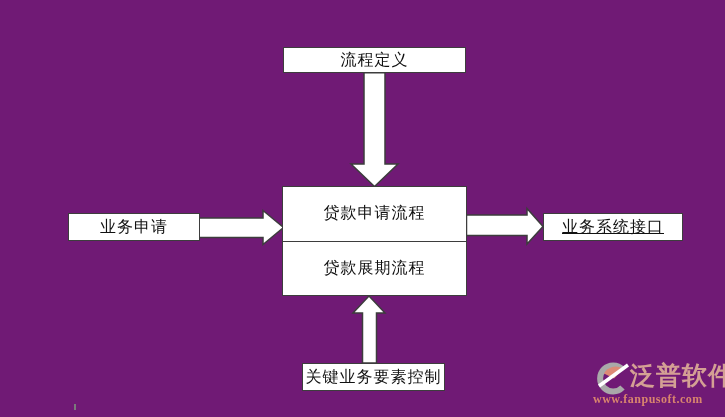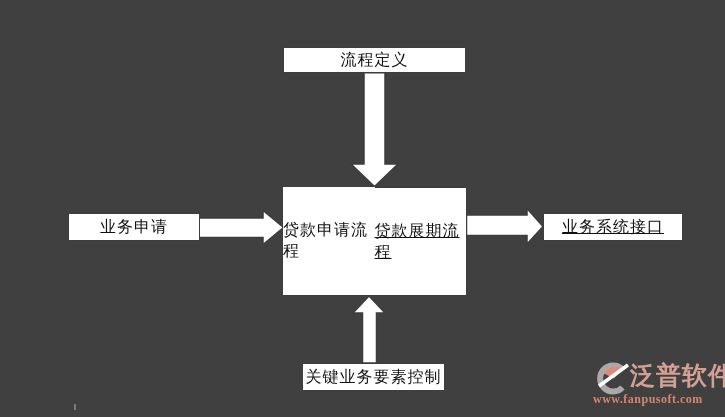--- a/index.html
+++ b/index.html
@@ -1,19 +1,19 @@
 <!DOCTYPE html>
 <html><head>
 <meta charset="utf-8">
 <style>
   html,body{margin:0;padding:0;background:#ffffff;}
   #canvas{
     position:relative;
     width:725px;height:417px;
-    background:#404040;
+    background:#701a75;
     font-family:"Liberation Sans","DejaVu Sans",sans-serif;
     overflow:hidden;
   }
   #arrow-layer{position:absolute;left:0;top:0;width:725px;height:417px;}
   .fbox{
     position:absolute;
     box-sizing:border-box;
     border:1.5px solid #3d3d3d;
     background:#ffffff;
     display:flex;align-items:center;justify-content:center;
@@ -21,27 +21,27 @@
     letter-spacing:1px;
     white-space:nowrap;
   }
   #top-box{left:283px;top:47px;width:183px;height:26px;}
   #left-box{left:68px;top:213px;width:132px;height:28px;}
   #right-box{left:543px;top:213px;width:140px;height:28px;text-decoration:underline;}
   #bottom-box{left:302px;top:363px;width:143px;height:28px;text-align:center;}
   #process-stack{
     position:absolute;left:282px;top:186px;width:185px;height:110px;
     box-sizing:border-box;border:1.5px solid #3d3d3d;background:#fff;
-    display:flex;flex-direction:row;
+    display:flex;flex-direction:column;
   }
   .stack-row{
     flex:1;display:flex;align-items:center;justify-content:center;
     font-size:16px;color:#111111;letter-spacing:1px;box-sizing:border-box;
   }
-  .stack-row + .stack-row{border-top:1.5px solid #3d3d3d;text-decoration:underline;}
+  .stack-row + .stack-row{border-top:1.5px solid #3d3d3d;}
   .arrow-poly{fill:#ffffff;stroke:#3d3d3d;stroke-width:1.5;stroke-linejoin:miter;}
   
   #brand{position:absolute;left:592px;top:358px;width:130px;height:52px;text-align:center;}
   #brand-icon{position:absolute;left:5px;top:4px;width:33px;height:33px;}
   #brand-text{
     position:absolute;left:38px;top:1px;
     font-size:25px;font-weight:bold;color:#d4a094;
     font-family:"Liberation Serif","DejaVu Serif",serif;
     letter-spacing:1px;white-space:nowrap;
   }

